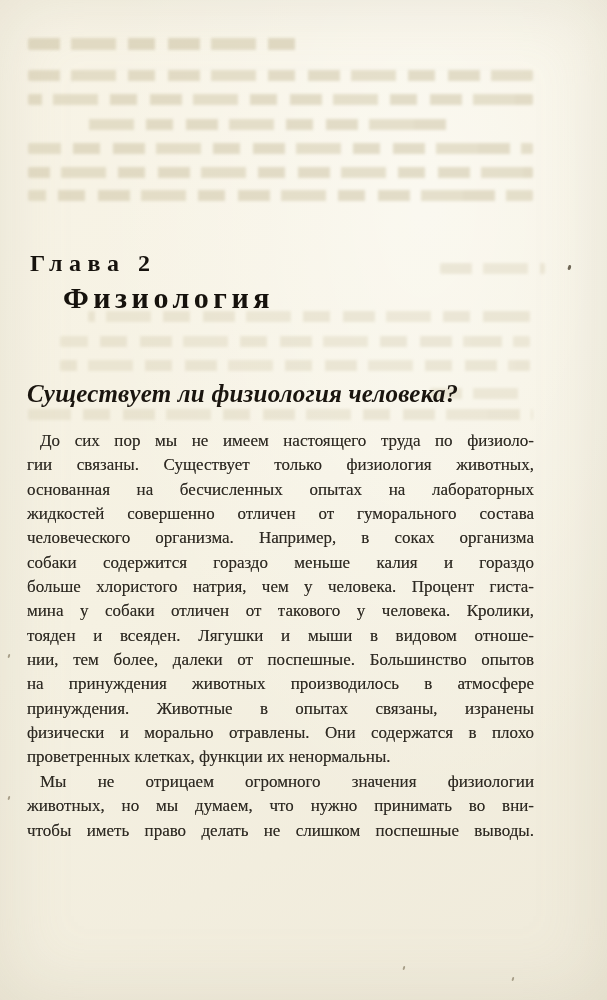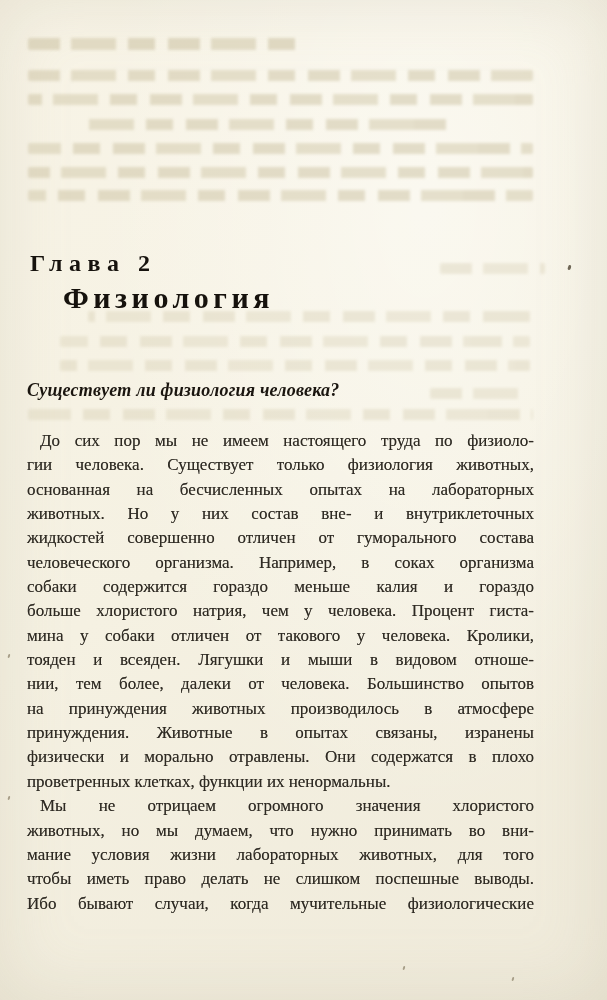--- a/index.html
+++ b/index.html
@@ -66,21 +66,21 @@
     letter-spacing: 4.5px;
     line-height: 1.1;
     margin-top: 3px;
     margin-left: 33px;
   }
   .section-heading {
     position: absolute;
     left: 27px;
     top: 380px;
     width: 540px;
-    font-size: 18px;
+    font-size: 25px;
     font-weight: bold;
     font-style: italic;
     letter-spacing: 0.2px;
     color: #1a150f;
   }
   .body-text {
     position: absolute;
     left: 27px;
     top: 429px;
     width: 507px;
@@ -126,37 +126,34 @@
   <div class="chapter">
     <div class="chapter-label">Глава 2</div>
     <div class="chapter-title">Физиология</div>
   </div>
 
   <div class="section-heading">Существует ли физиология человека?</div>
 
   <div class="body-text">
       <div class="para">
         <div class="line first">До сих пор мы не имеем настоящего труда по физиоло-</div>
-        <div class="line">гии человека. Существует только физиология животных,</div>
+        <div class="line">гии связаны. Существует только физиология животных,</div>
         <div class="line">основанная на бесчисленных опытах на лабораторных</div>
-        <div class="line">животных. Но у них состав вне- и внутриклеточных</div>
         <div class="line">жидкостей совершенно отличен от гуморального состава</div>
         <div class="line">человеческого организма. Например, в соках организма</div>
         <div class="line">собаки содержится гораздо меньше калия и гораздо</div>
         <div class="line">больше хлористого натрия, чем у человека. Процент гиста-</div>
         <div class="line">мина у собаки отличен от такового у человека. Кролики,</div>
         <div class="line">тояден и всеяден. Лягушки и мыши в видовом отноше-</div>
-        <div class="line">нии, тем более, далеки от человека. Большинство опытов</div>
+        <div class="line">нии, тем более, далеки от поспешные. Большинство опытов</div>
         <div class="line">на принуждения животных производилось в атмосфере</div>
         <div class="line">принуждения. Животные в опытах связаны, изранены</div>
         <div class="line">физически и морально отравлены. Они содержатся в плохо</div>
         <div class="line short">проветренных клетках, функции их ненормальны.</div>
       </div>
       <div class="para">
-        <div class="line first">Мы не отрицаем огромного значения хлористого</div>
+        <div class="line first">Мы не отрицаем огромного значения физиологии</div>
         <div class="line">животных, но мы думаем, что нужно принимать во вни-</div>
-        <div class="line">мание условия жизни лабораторных животных, для того</div>
         <div class="line">чтобы иметь право делать не слишком поспешные выводы.</div>
-        <div class="line">Ибо бывают случаи, когда мучительные физиологические</div>
       </div>
     </div>
 
 </div>
 
 </body></html>

